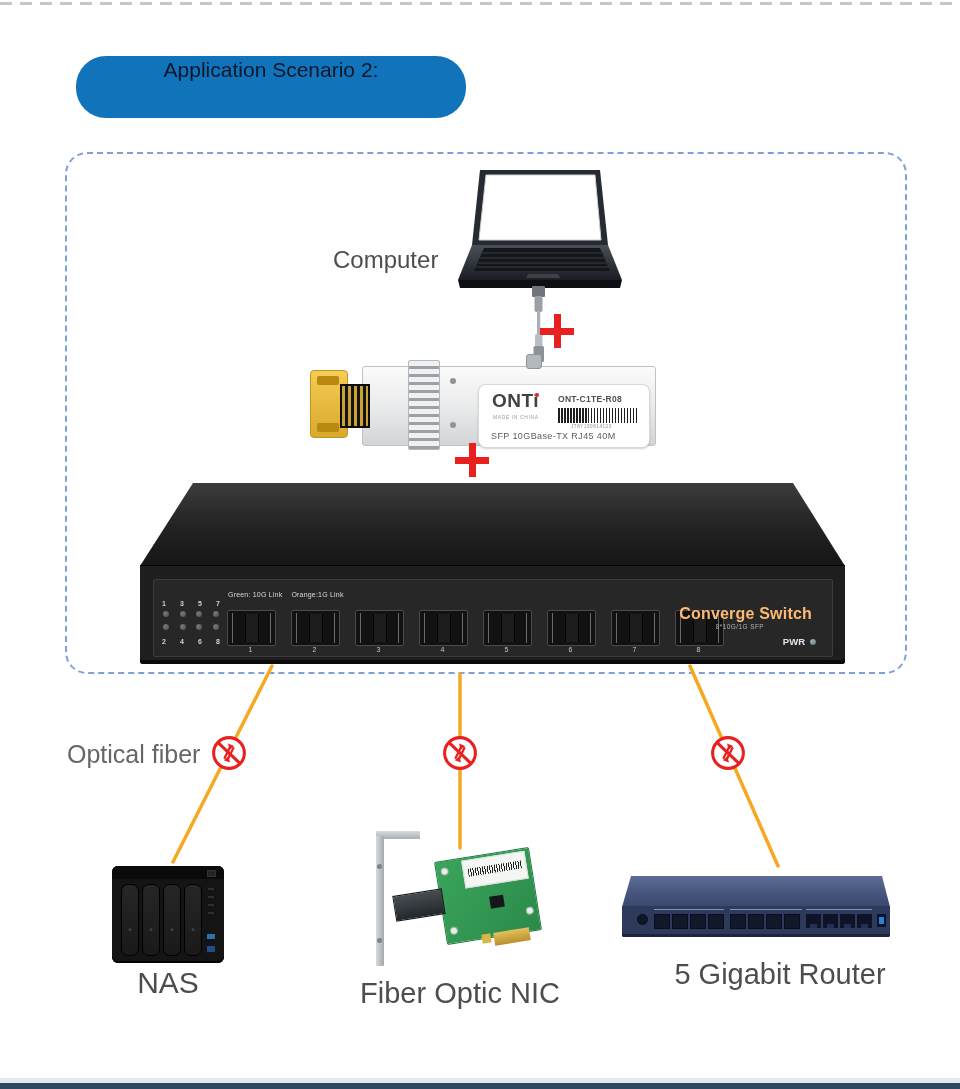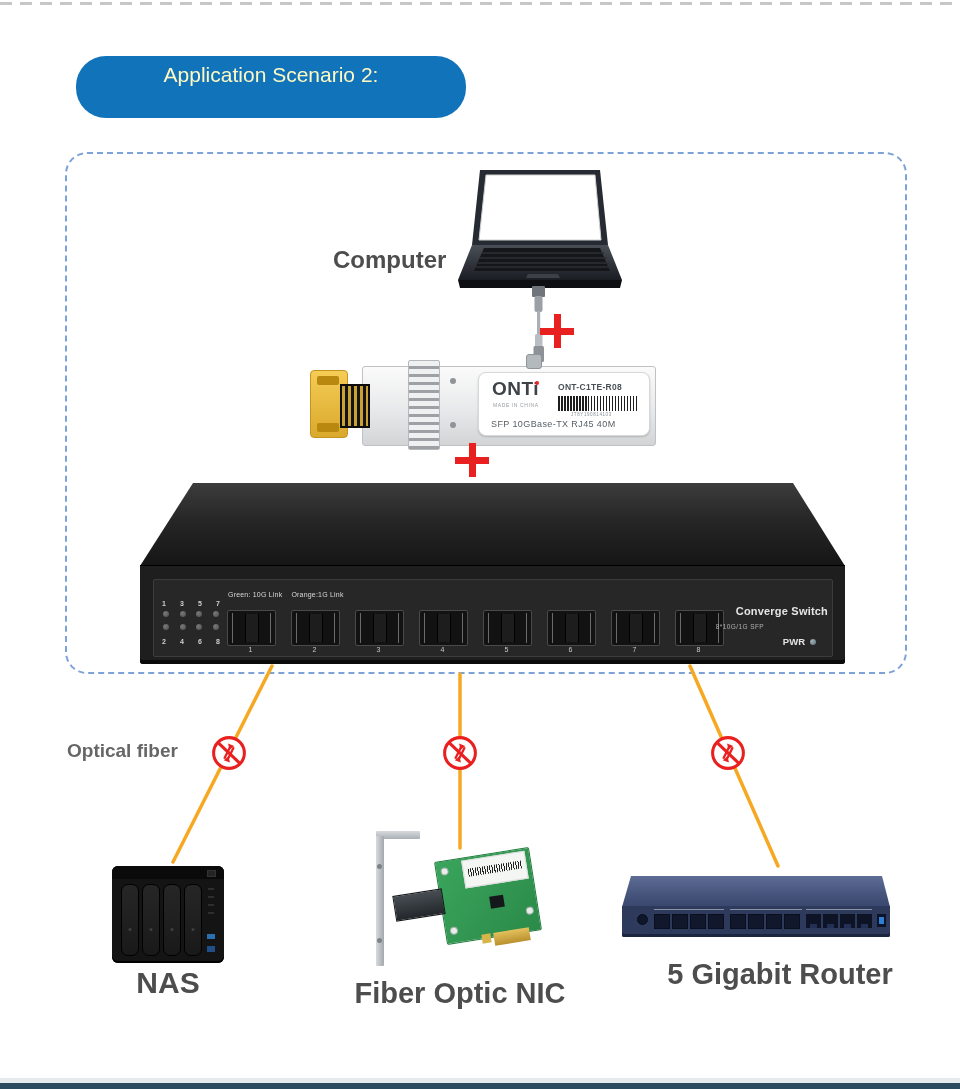--- a/index.html
+++ b/index.html
@@ -8,30 +8,30 @@
   .abs{position:absolute;}
 
   
   #top-dashes{left:0;top:2px;width:960px;height:3px;
     background:repeating-linear-gradient(90deg,#c7c7c7 0 12px,transparent 12px 20px);}
   #bottom-light{left:0;top:1078px;width:960px;height:5px;background:#e7eaec;}
   #bottom-dark{left:0;top:1083px;width:960px;height:6px;background:#2c4a5f;}
 
   
   #banner{left:76px;top:56px;width:390px;height:62px;background:#1173ba;border-radius:30px;
-    color:#fef9c3;text-align:center;font-size:21px;line-height:27px;padding-top:5px;box-sizing:border-box;}
+    color:#0f172a;text-align:center;font-size:21px;line-height:27px;box-sizing:border-box;}
 
   
   #dashed-box{left:65px;top:152px;width:838px;height:518px;border:2px dashed #7da2d8;border-radius:22px;}
 
   
-  .biglabel{font-weight:bold;color:#4d4d4d;}
+  .biglabel{font-weight:normal;color:#4d4d4d;}
   #computer-label{left:333px;top:246px;font-size:24px;}
   #module-title{left:577px;top:316px;font-size:27px;color:#3a3a3a;}
-  #optical-fiber-label{left:67px;top:740px;font-size:19px;color:#666;}
+  #optical-fiber-label{left:67px;top:740px;font-size:25px;color:#666;}
   #nas-label{left:168px;top:966px;font-size:30px;transform:translateX(-50%);}
   #nic-label{left:460px;top:977px;font-size:29px;transform:translateX(-50%);white-space:nowrap;}
   #router-label{left:780px;top:958px;font-size:29px;transform:translateX(-50%);white-space:nowrap;}
 
   
   .plus{width:34px;height:34px;}
   .plus::before,.plus::after{content:'';position:absolute;background:#e8201f;}
   .plus::before{left:0;right:0;top:13.5px;height:7px;}
   .plus::after{top:0;bottom:0;left:13.5px;width:7px;}
   #plus1{left:540px;top:314px;}
@@ -47,21 +47,21 @@
     background:linear-gradient(180deg,#fbfbfb 0%,#e8e9ea 55%,#d2d4d6 100%);}
   #sfp-gold{left:2px;top:14px;width:36px;height:66px;border-radius:4px;border:1px solid #c2951f;
     background:linear-gradient(180deg,#f5cc55,#d9a92c);}
   #sfp-gold::before,#sfp-gold::after{content:'';position:absolute;left:6px;width:22px;height:9px;background:#b9890f;border-radius:2px;}
   #sfp-gold::before{top:5px;} #sfp-gold::after{bottom:5px;}
   #sfp-pins{left:32px;top:28px;width:26px;height:40px;background:repeating-linear-gradient(90deg,#caa133 0 3px,#141414 3px 6px);border:2px solid #0d0d0d;}
   #sfp-ribs{left:100px;top:4px;width:30px;height:88px;border:1px solid #b5b8bb;border-radius:2px;
     background:repeating-linear-gradient(180deg,#eff0f1 0 5px,#9da1a5 5px 8px);}
   .sfp-screw{width:6px;height:6px;border-radius:50%;background:#8f9499;}
   #sfp-latch{left:218px;top:-2px;width:14px;height:13px;background:#b4b9bd;border:1px solid #8f9499;border-radius:3px;}
-  #sfp-label{left:170px;top:16px;width:170px;height:62px;background:#fff;border:1px solid #d8d8d8;border-radius:8px;
+  #sfp-label{left:170px;top:28px;width:170px;height:62px;background:#fff;border:1px solid #d8d8d8;border-radius:8px;
     box-shadow:0 1px 2px rgba(0,0,0,.18);text-decoration:underline;}
   #sfp-brand{left:13px;top:5px;font-size:19px;font-weight:bold;color:#3e4348;letter-spacing:.5px;}
   #sfp-brand-dot{left:56px;top:8px;width:4px;height:4px;border-radius:50%;background:#e8201f;}
   #sfp-madein{left:14px;top:29px;font-size:5px;color:#9aa0a5;letter-spacing:.6px;}
   #sfp-model{left:79px;top:9px;font-size:8.5px;font-weight:bold;color:#4a5056;letter-spacing:.3px;}
   #sfp-barcode{left:79px;top:23px;width:80px;height:15px;
     background:repeating-linear-gradient(90deg,#1e1e1e 0 1.5px,#fff 1.5px 3px);}
   #sfp-barcode-text{left:92px;top:39px;font-size:4.5px;color:#8a8f94;letter-spacing:.6px;}
   #sfp-spec{left:12px;top:46px;font-size:9px;color:#585e64;letter-spacing:.4px;}
 
@@ -79,21 +79,21 @@
   #led-dots-1{top:31px;} #led-dots-2{top:44px;}
   .led-dot{width:6px;height:6px;border-radius:50%;background:radial-gradient(circle at 35% 35%,#7a7a7a,#4a4a4a);}
   #switch-legend{left:74px;top:11px;font-size:7px;color:#d8d8d8;white-space:nowrap;letter-spacing:.2px;}
   #switch-legend span{margin-right:9px;}
   .cage{top:30px;width:47px;height:34px;background:#121212;border:1px solid #4a4a4a;border-radius:2px;}
   .cage::before{content:'';position:absolute;left:50%;top:3px;bottom:3px;width:12px;transform:translateX(-50%);
     background:#1d1d1d;border-left:1px solid #000;border-right:1px solid #000;}
   .cage::after{content:'';position:absolute;top:2px;bottom:2px;left:4px;right:4px;
     border-left:1px solid #6a6a6a;border-right:1px solid #6a6a6a;}
   .portnum{top:66px;width:47px;text-align:center;font-size:7px;color:#c8c8c8;}
-  #switch-name{right:4px;top:25px;font-size:11px;font-weight:bold;color:#e5e5e5;letter-spacing:.2px;}
+  #switch-name{right:20px;top:25px;font-size:16px;font-weight:bold;color:#fdba74;letter-spacing:.2px;}
   #switch-sub{right:68px;top:43px;font-size:6.5px;color:#b0b0b0;letter-spacing:.4px;}
   #switch-pwr{right:16px;top:56px;font-size:9.5px;font-weight:bold;color:#e4e4e4;display:flex;align-items:center;gap:5px;}
   #pwr-led{width:6px;height:6px;border-radius:50%;background:radial-gradient(circle at 35% 35%,#9fb3b9,#5d6d73);}
 
   
   #lines{left:0;top:0;}
 
   
   .no-icon{width:38px;height:38px;}
   #no-icon-1{left:210px;top:734px;} #no-icon-2{left:441px;top:734px;} #no-icon-3{left:709px;top:734px;}

